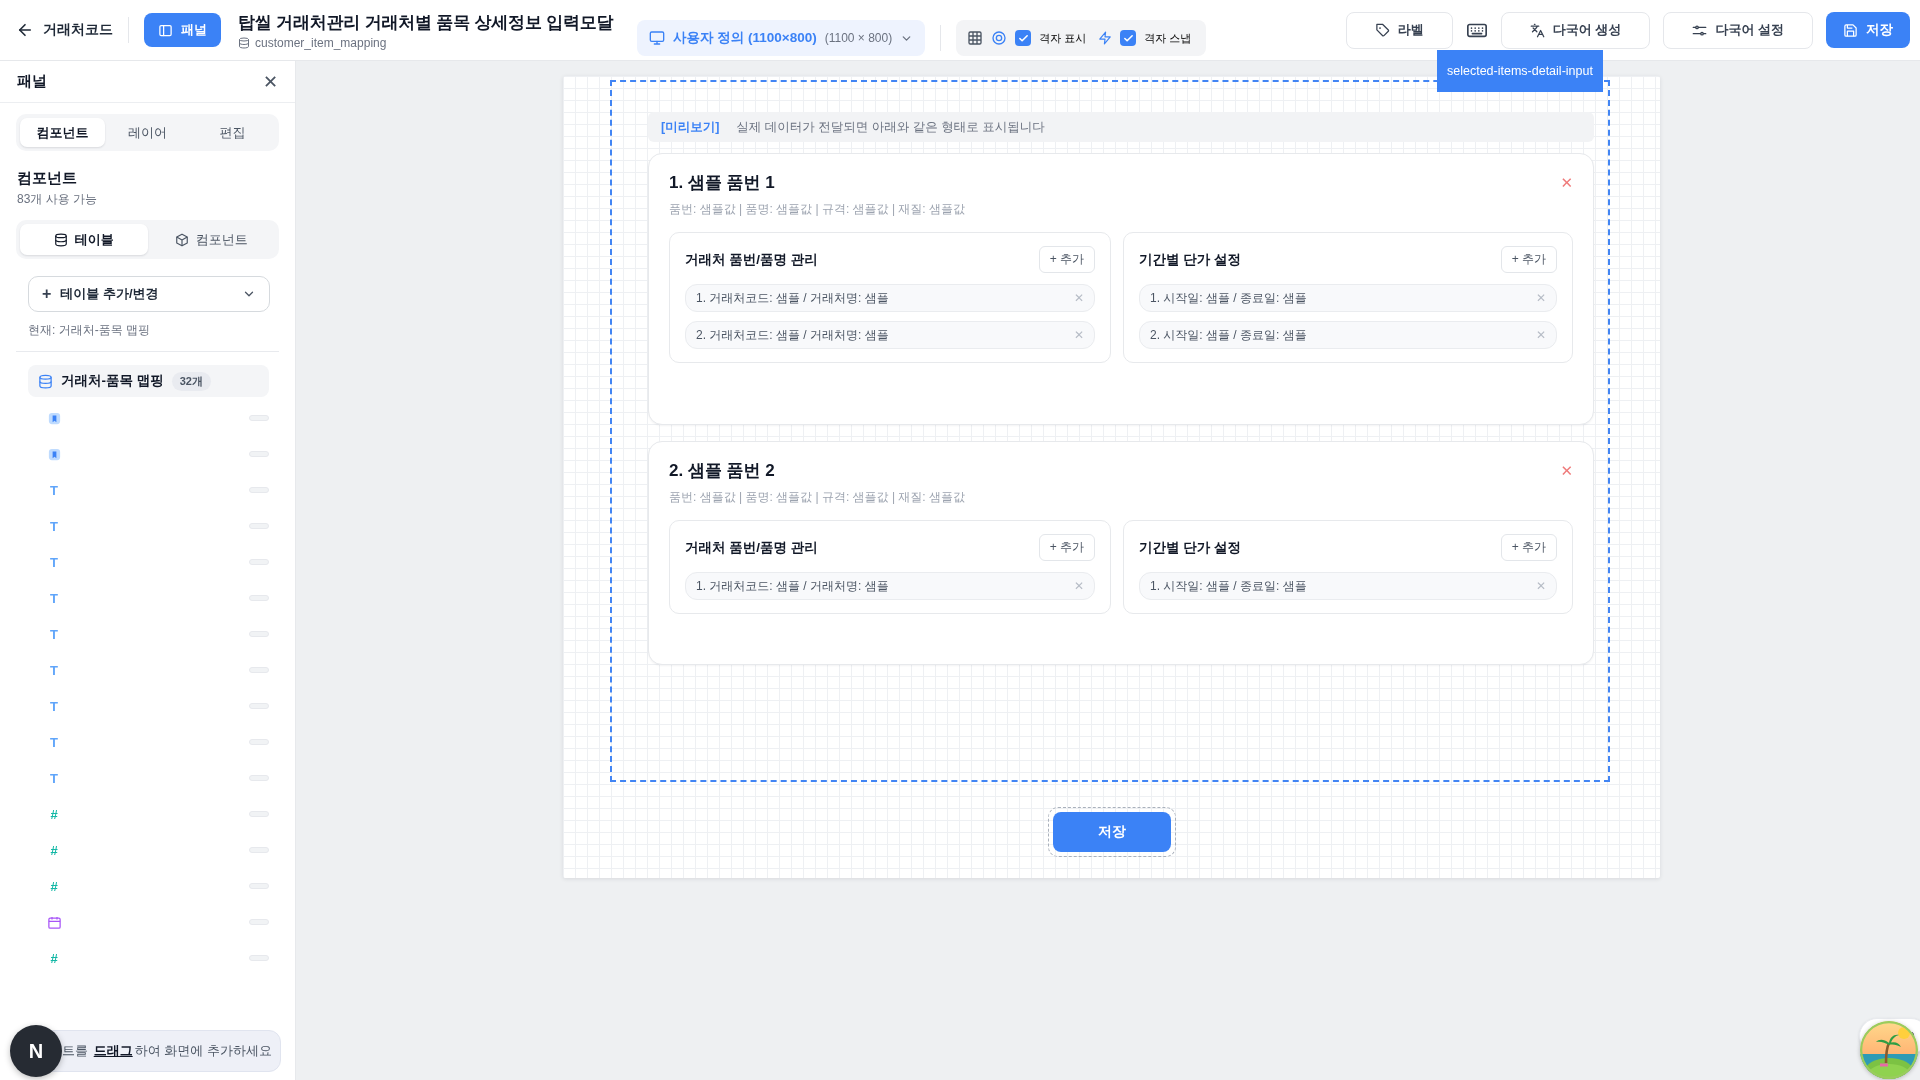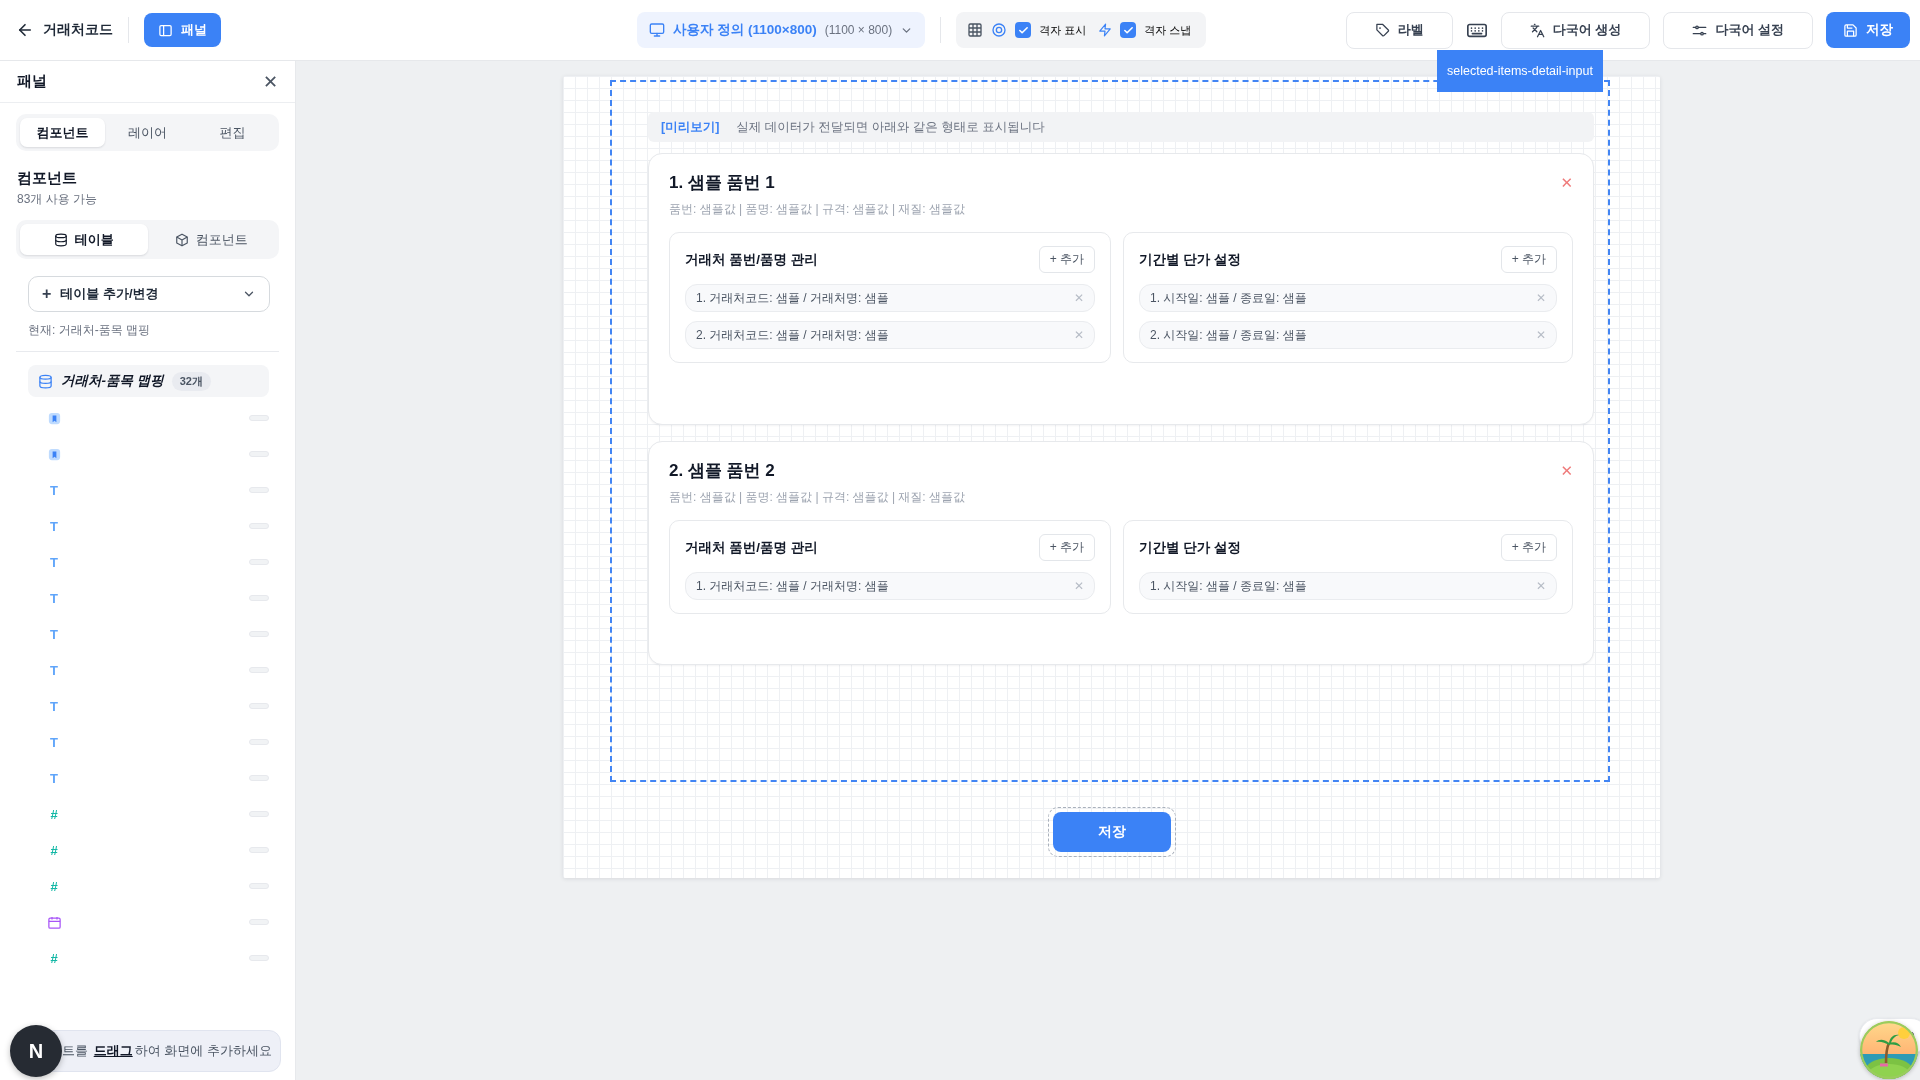--- a/index.html
+++ b/index.html
@@ -12,21 +12,21 @@
     border-bottom:1px solid #e6e8eb; z-index:30; }
   .tb-left { position:absolute; left:16px; top:0; height:60px; display:flex; align-items:center; }
   .back-btn { display:flex; align-items:center; gap:9px; cursor:pointer; }
   .back-btn .lbl { font-size:14px; font-weight:600; color:#1f2937; }
   .tb-divider { width:1px; height:26px; background:#e5e7eb; margin:0 15px; }
   .panel-btn { height:34px; padding:0 14px; background:#3b82f6; color:#fff; border:none; border-radius:8px;
     display:flex; align-items:center; gap:8px; font-size:13px; font-weight:600; cursor:pointer; }
   .title-block { margin-left:17px; }
   .title-block .ttl { font-size:17px; font-weight:700; color:#111827; letter-spacing:-.2px; }
   .sub-row { display:flex; align-items:center; gap:5px; margin-top:2px; color:#6b7280; font-size:12px; }
-  .tb-center { position:absolute; left:637px; top:0; height:60px; display:flex; align-items:center; }
+  .tb-center { position:absolute; left:637px; top:8px; height:60px; display:flex; align-items:center; }
   .viewport-pill { height:36px; background:#eef3fe; border-radius:8px; padding:0 12px; display:flex;
     align-items:center; gap:8px; cursor:pointer; }
   .viewport-pill .vp-label { font-size:13.5px; font-weight:600; color:#3b82f6; }
   .viewport-pill .vp-size { font-size:12px; color:#6b7280; }
   .grid-group { height:36px; background:#f3f4f6; border-radius:8px; padding:0 11px; display:flex;
     align-items:center; gap:8px; }
   .grid-group .g-lbl { font-size:11px; color:#000000; margin-right:4px; }
   .checkbox { width:16px; height:16px; background:#3b82f6; border-radius:4px; display:flex;
     align-items:center; justify-content:center; cursor:pointer; }
   .tb-right { position:absolute; right:10px; top:0; height:60px; display:flex; align-items:center; gap:13px; }
@@ -62,21 +62,21 @@
   .src-wrap { margin:12px 16px 0; }
   .src-wrap .seg { height:31px; }
   .add-table-btn { margin:17px 26px 0 28px; width:242px; height:36px; background:#fff;
     border:1px solid #d6dade; border-radius:10px; display:flex; align-items:center; padding:0 13px;
     gap:9px; font-size:13px; font-weight:600; color:#1f2937; cursor:pointer; }
   .add-table-btn .chev { margin-left:auto; }
   .current-lbl { margin:10px 0 0 28px; font-size:12px; color:#6b7280; }
   .sb-divider { margin:12px 16px 0; height:1px; background:#e8eaee; }
   .table-head { margin:13px 26px 0 28px; height:32px; background:#f4f5f7; border-radius:8px;
     display:flex; align-items:center; padding:0 10px; gap:8px; cursor:pointer; }
-  .table-head .nm { font-size:13.5px; font-weight:700; color:#111827;font-style:italic; }
+  .table-head .nm { font-size:13.5px; font-weight:700; color:#111827; }
   .count-badge { background:#e9ebf0; border-radius:999px; padding:2px 8px; font-size:11px;
     font-weight:700; color:#4b5563; }
   .field-list { margin-top:3px; }
   .field-row { height:36px; display:flex; align-items:center; padding-left:46px; padding-right:26px;
     gap:10px; cursor:grab; }
   .field-row .fl { font-size:13px; color:#374151; }
   .type-badge { margin-left:auto; background:#f1f3f5; border:1px solid #e7e9ed; border-radius:999px;
     padding:2px 9px; font-size:11px; font-weight:700; color:#374151; }
   .ficon { width:16px; display:flex; justify-content:center; font-weight:800; font-size:13px; }
   .ficon.text { color:#60a5fa; } .ficon.number { color:#14b8a6; }
@@ -147,20 +147,33 @@
     <div class="tb-divider"></div>
     <button class="panel-btn">
       <span>
         <svg width="15" height="15" viewBox="0 0 24 24" fill="none" stroke="#fff" stroke-width="2" stroke-linecap="round">
             <rect x="3" y="4" width="18" height="16" rx="2"></rect>
             <path d="M9 4v16"></path>
           </svg>
       </span>
       <span>패널</span>
     </button>
+    <div class="title-block">
+      <div class="ttl">탑씰 거래처관리 거래처별 품목 상세정보 입력모달</div>
+      <div class="sub-row">
+        <span>
+          <svg width="12" height="12" viewBox="0 0 24 24" fill="none" stroke="#6b7280" stroke-width="2">
+              <ellipse cx="12" cy="5" rx="9" ry="3"></ellipse>
+              <path d="M3 5v14c0 1.7 4 3 9 3s9-1.3 9-3V5"></path>
+              <path d="M3 12c0 1.7 4 3 9 3s9-1.3 9-3"></path>
+            </svg>
+        </span>
+        <span>customer_item_mapping</span>
+      </div>
+    </div>
   </div>
 
   <div class="tb-center">
     <div class="viewport-pill">
       <span>
         <svg width="16" height="16" viewBox="0 0 24 24" fill="none" stroke="#3b82f6" stroke-width="2" stroke-linecap="round">
             <rect x="2" y="3" width="20" height="14" rx="2"></rect>
             <path d="M8 21h8M12 17v4"></path>
           </svg>
       </span>

